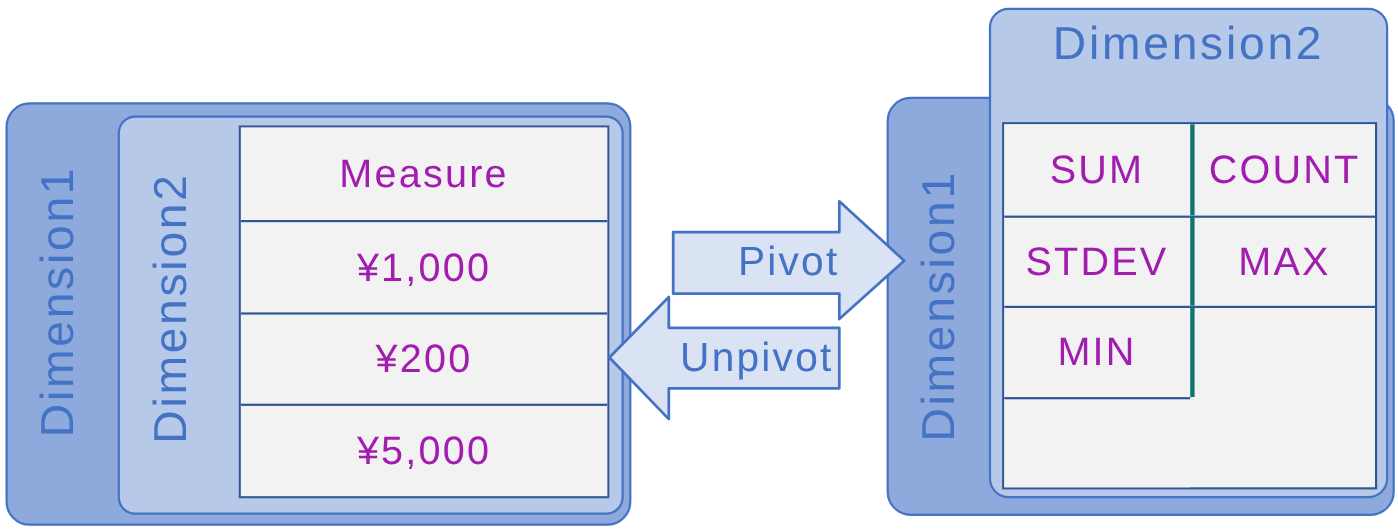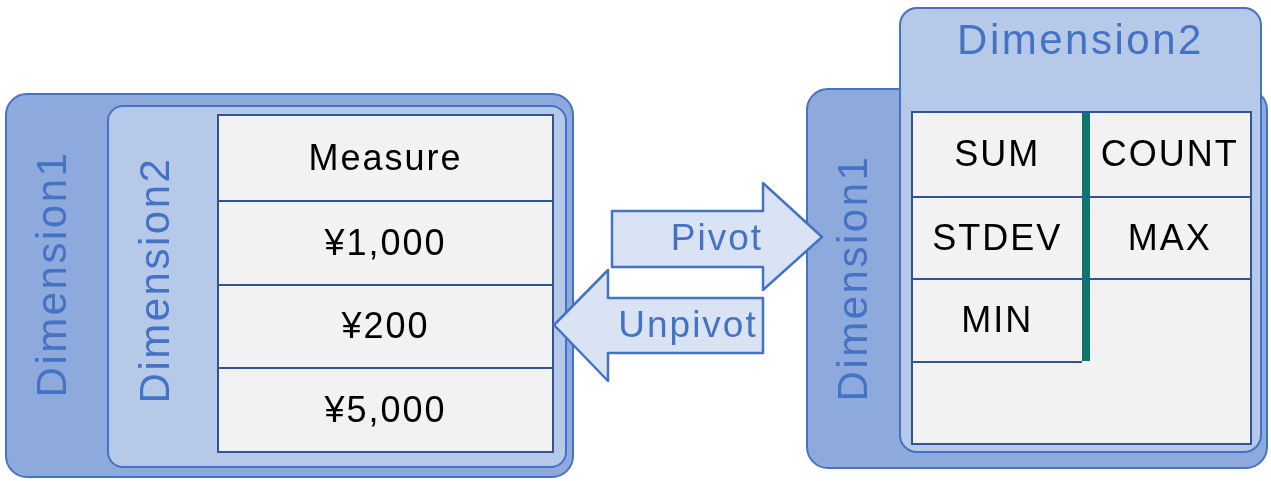--- a/index.html
+++ b/index.html
@@ -56,25 +56,25 @@
     left: 217px; top: 114px; width: 337px; height: 339px;
     grid-template-rows: repeat(4, 1fr);
   }
   .rp-table {
     left: 911px; top: 111px; width: 341px; height: 334px;
     grid-template-columns: 1fr 1fr;
     grid-template-rows: repeat(4, 1fr);
   }
   .cell {
     display: flex; align-items: center; justify-content: center;
-    font-size: 36px; letter-spacing: 2px; color: #000000;
+    font-size: 36px; letter-spacing: 2px; color: #a21caf;
     background: #F2F2F2; box-sizing: border-box;
   }
   .lp-table .cell + .cell { border-top: 2px solid #2F5597; }
-  .rp-table .cell:nth-child(2n) { border-left: 8px solid #0f766e; }
+  .rp-table .cell:nth-child(2n) { border-left: 4px solid #0f766e; }
   .rp-table .cell:nth-child(n+3) { border-top: 2px solid #2F5597; }
 
   
   .arrows-svg { position: absolute; left: 540px; top: 160px; width: 300px; height: 240px; }
   .arrow-label {
     position: absolute;
     display: flex; align-items: center; justify-content: center;
     font-size: 37px; letter-spacing: 2px; color: #4472C4; padding-left: 16px;
   }
   .pivot-label   { left: 612px; top: 209px; width: 178px; height: 57px; }

